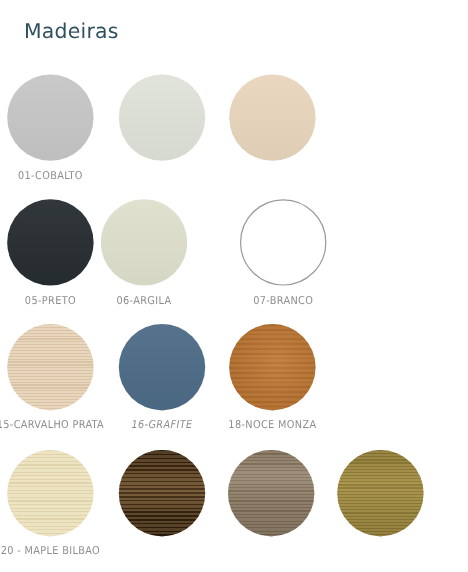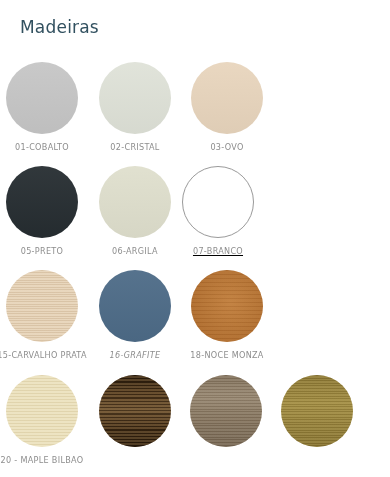--- a/index.html
+++ b/index.html
@@ -186,81 +186,79 @@
     <div class="swatch" style="left:-4px;">
       <div class="disc-wrap">
         <div class="disc grain-flat" style="background:#c6c6c6;"></div>
       </div>
       <div class="disc-label">01-COBALTO</div>
     </div>
     <div class="swatch" style="left:89px;">
       <div class="disc-wrap">
         <div class="disc grain-flat" style="background:#dfe2d8;"></div>
       </div>
-      <div class="disc-label">02-CRISTAL</div>
     </div>
     <div class="swatch" style="left:181px;">
       <div class="disc-wrap">
         <div class="disc grain-flat" style="background:#e8d5bd;"></div>
       </div>
-      <div class="disc-label">03-OVO</div>
     </div>
   </div>
 
   <div class="swatch-row" style="top:104px;">
     <div class="swatch" style="left:-4px;">
       <div class="disc-wrap">
         <div class="disc grain-flat" style="background:#262d31;"></div>
       </div>
       <div class="disc-label">05-PRETO</div>
     </div>
+    <div class="swatch" style="left:74px;">
+      <div class="disc-wrap">
+        <div class="disc grain-flat" style="background:#dfdfcd;"></div>
+      </div>
+      <div class="disc-label">06-ARGILA</div>
+    </div>
+    <div class="swatch" style="left:190px;">
+      <div class="disc-wrap">
+        <div class="disc bordered" style="background:#ffffff;"></div>
+      </div>
+      <div class="disc-label">07-BRANCO</div>
+    </div>
+  </div>
+
+  <div class="swatch-row" style="top:208px;">
+    <div class="swatch" style="left:-4px;">
+      <div class="disc-wrap">
+        <div class="disc grain-fine" style="background:#e6d2b6;"></div>
+      </div>
+      <div class="disc-label">15-CARVALHO PRATA</div>
+    </div>
+    <div class="swatch" style="left:89px;font-style:italic;">
+      <div class="disc-wrap">
+        <div class="disc grain-flat" style="background:#4d6b87;"></div>
+      </div>
+      <div class="disc-label">16-GRAFITE</div>
+    </div>
+    <div class="swatch" style="left:181px;">
+      <div class="disc-wrap">
+        <div class="disc grain-noce" style="background:#b5712f;"></div>
+      </div>
+      <div class="disc-label">18-NOCE MONZA</div>
+    </div>
+  </div>
+
+  <div class="swatch-row" style="top:313px;">
+    <div class="swatch" style="left:-4px;">
+      <div class="disc-wrap">
+        <div class="disc grain-soft" style="background:#eadfb8;"></div>
+      </div>
+      <div class="disc-label">20 - MAPLE BILBAO</div>
+    </div>
     <div class="swatch" style="left:89px;">
       <div class="disc-wrap">
-        <div class="disc grain-flat" style="background:#dfdfcd;"></div>
-      </div>
-      <div class="disc-label">06-ARGILA</div>
-    </div>
-    <div class="swatch" style="left:172px;text-decoration:underline;">
-      <div class="disc-wrap">
-        <div class="disc bordered" style="background:#ffffff;"></div>
-      </div>
-      <div class="disc-label">07-BRANCO</div>
-    </div>
-  </div>
-
-  <div class="swatch-row" style="top:208px;">
-    <div class="swatch" style="left:-4px;">
-      <div class="disc-wrap">
-        <div class="disc grain-fine" style="background:#e6d2b6;"></div>
-      </div>
-      <div class="disc-label">15-CARVALHO PRATA</div>
-    </div>
-    <div class="swatch" style="left:89px;font-style:italic;">
-      <div class="disc-wrap">
-        <div class="disc grain-flat" style="background:#4d6b87;"></div>
-      </div>
-      <div class="disc-label">16-GRAFITE</div>
-    </div>
-    <div class="swatch" style="left:181px;">
-      <div class="disc-wrap">
-        <div class="disc grain-noce" style="background:#b5712f;"></div>
-      </div>
-      <div class="disc-label">18-NOCE MONZA</div>
-    </div>
-  </div>
-
-  <div class="swatch-row" style="top:313px;">
-    <div class="swatch" style="left:-4px;">
-      <div class="disc-wrap">
-        <div class="disc grain-soft" style="background:#eadfb8;"></div>
-      </div>
-      <div class="disc-label">20 - MAPLE BILBAO</div>
-    </div>
-    <div class="swatch" style="left:89px;">
-      <div class="disc-wrap">
         <div class="disc grain-dark" style="background:#53381b;"></div>
       </div>
     </div>
     <div class="swatch" style="left:180px;">
       <div class="disc-wrap">
         <div class="disc grain-taupe" style="background:#8b7a63;"></div>
       </div>
     </div>
     <div class="swatch" style="left:271px;">
       <div class="disc-wrap">

